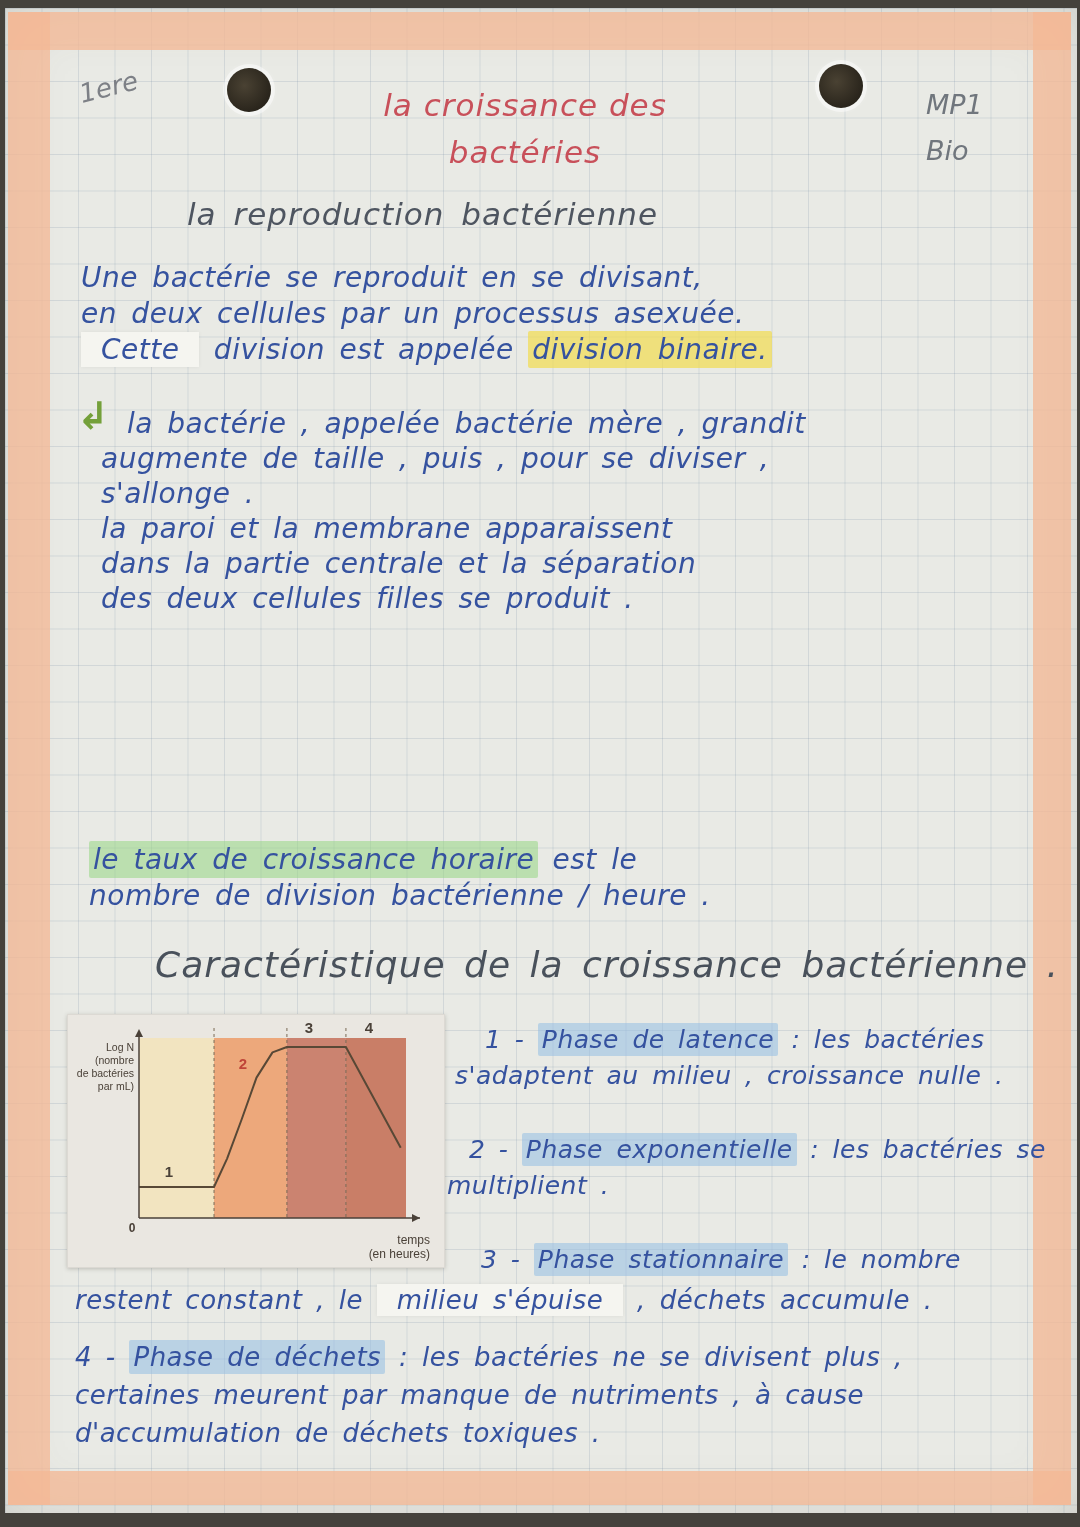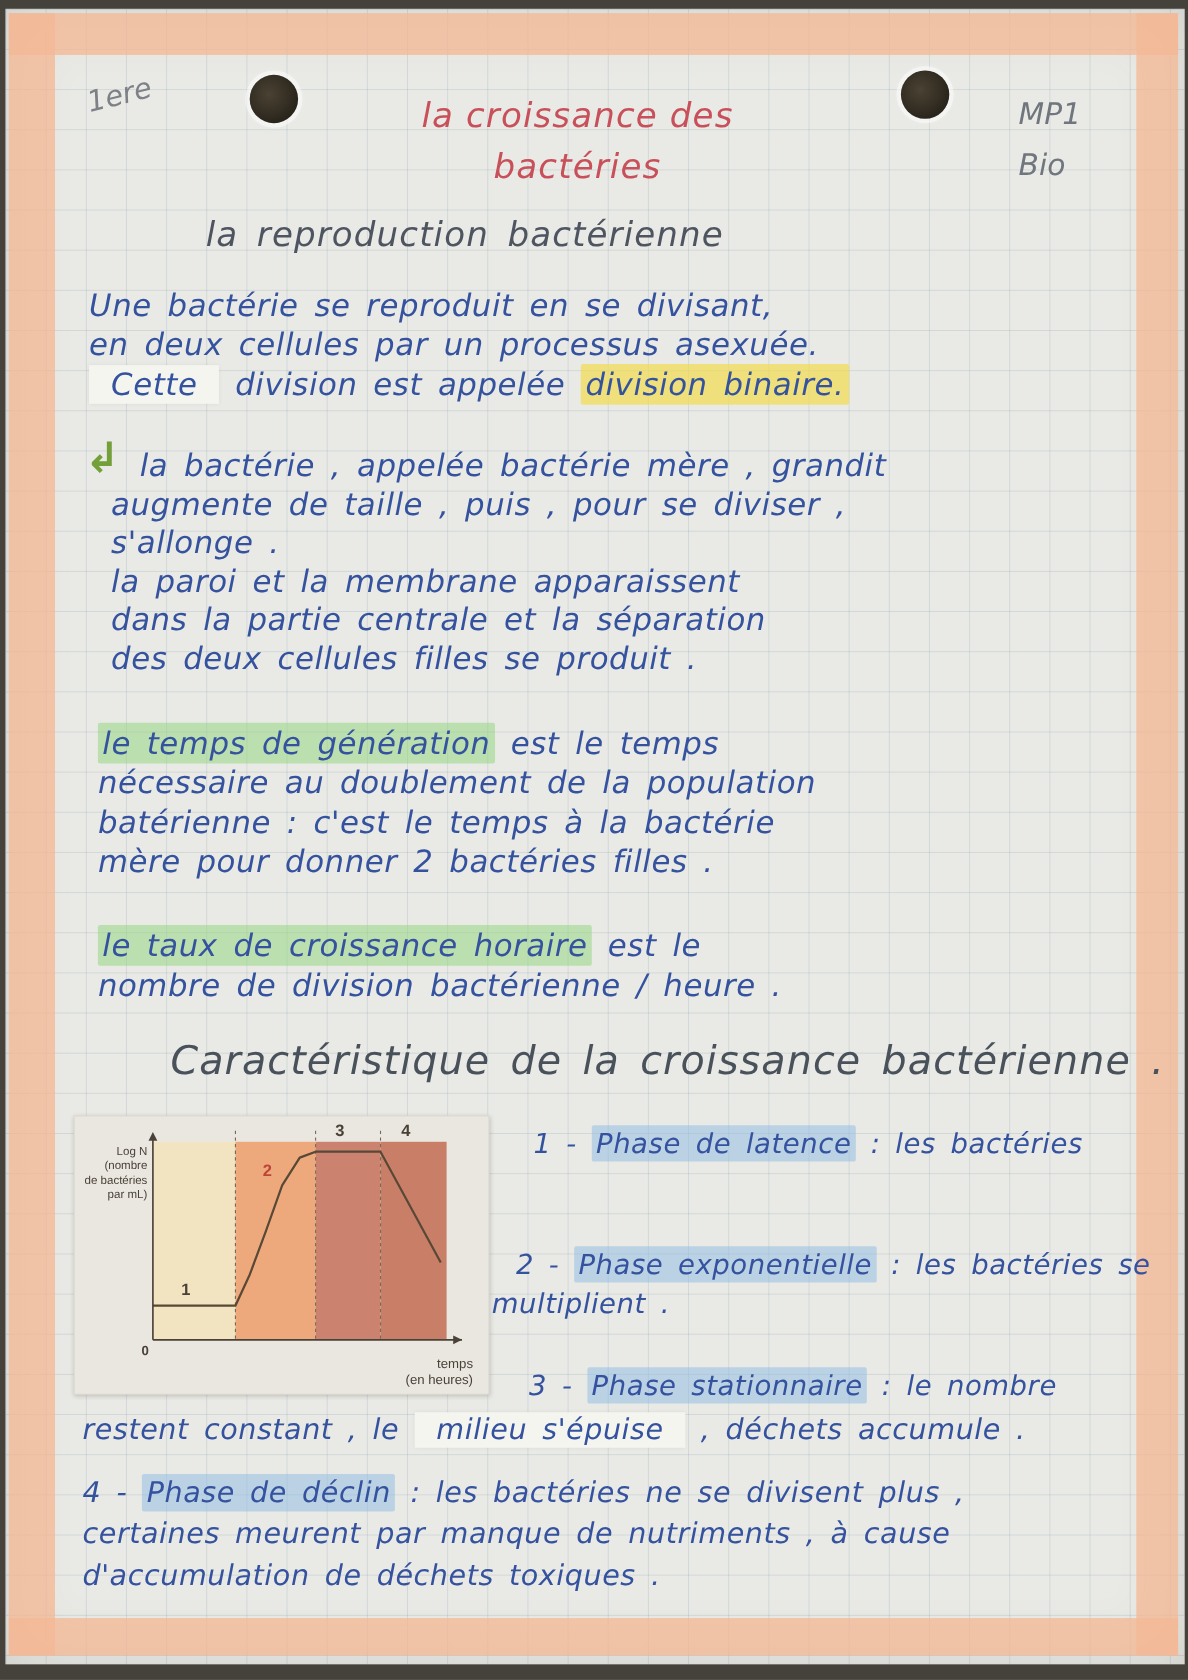--- a/index.html
+++ b/index.html
@@ -96,26 +96,20 @@
     <div class="bullet">↲</div>
     <div class="para hw p2">
       <div class="line">la bactérie , appelée bactérie mère , grandit</div>
       <div class="line">augmente de taille , puis , pour se diviser ,</div>
       <div class="line">s'allonge .</div>
       <div class="line">la paroi et la membrane apparaissent</div>
       <div class="line">dans la partie centrale et la séparation</div>
       <div class="line">des deux cellules filles se produit .</div>
     </div>
 
-    <div class="para hw p3">
-      <div class="line"><span class="hl-green">le temps de génération</span><span> est le temps</span></div>
-      <div class="line">nécessaire au doublement de la population</div>
-      <div class="line">batérienne : c'est le temps à la bactérie</div>
-      <div class="line">mère pour donner 2 bactéries filles .</div>
-    </div>
 
     <div class="para hw p4">
       <div class="line"><span class="hl-green">le taux de croissance horaire</span><span> est le</span></div>
       <div class="line">nombre de division bactérienne / heure .</div>
     </div>
 
     <div class="h2">Caractéristique de la croissance bactérienne .</div>
 
     <div class="figure">
       <svg id="growth-svg" width="376" height="252" viewBox="0 0 376 252">
@@ -144,34 +138,35 @@
         <div>par mL)</div>
       </div>
       <div class="fig-xlabel">
         <div>temps</div>
         <div>(en heures)</div>
       </div>
     </div>
 
     <div class="phase hw ph1">
       <div class="line"><span>1 - </span><span class="hl-blue">Phase de latence</span><span> : les bactéries</span></div>
+      <div class="line">s'adaptent au milieu , croissance nulle .</div>
     </div>
 
     <div class="phase hw ph2">
       <div class="line"><span>2 - </span><span class="hl-blue">Phase exponentielle</span><span> : les bactéries se</span></div>
       <div class="line">multiplient .</div>
     </div>
 
     <div class="phase hw ph3-l1">
       <div class="line"><span>3 - </span><span class="hl-blue">Phase stationnaire</span><span> : le nombre</span></div>
     </div>
     <div class="phase hw ph3-l2">
       <div class="line"><span>restent constant , le </span><span class="tape">milieu s'épuise</span><span> , déchets accumule .</span></div>
     </div>
 
     <div class="phase hw ph4">
-      <div class="line"><span>4 - </span><span class="hl-blue">Phase de déclin</span><span> : les bactéries ne se divisent plus ,</span></div>
+      <div class="line"><span>4 - </span><span class="hl-blue">Phase de déchets</span><span> : les bactéries ne se divisent plus ,</span></div>
       <div class="line">certaines meurent par manque de nutriments , à cause</div>
       <div class="line">d'accumulation de déchets toxiques .</div>
     </div>
 
   </div>
 </div>
 
 </body></html>

